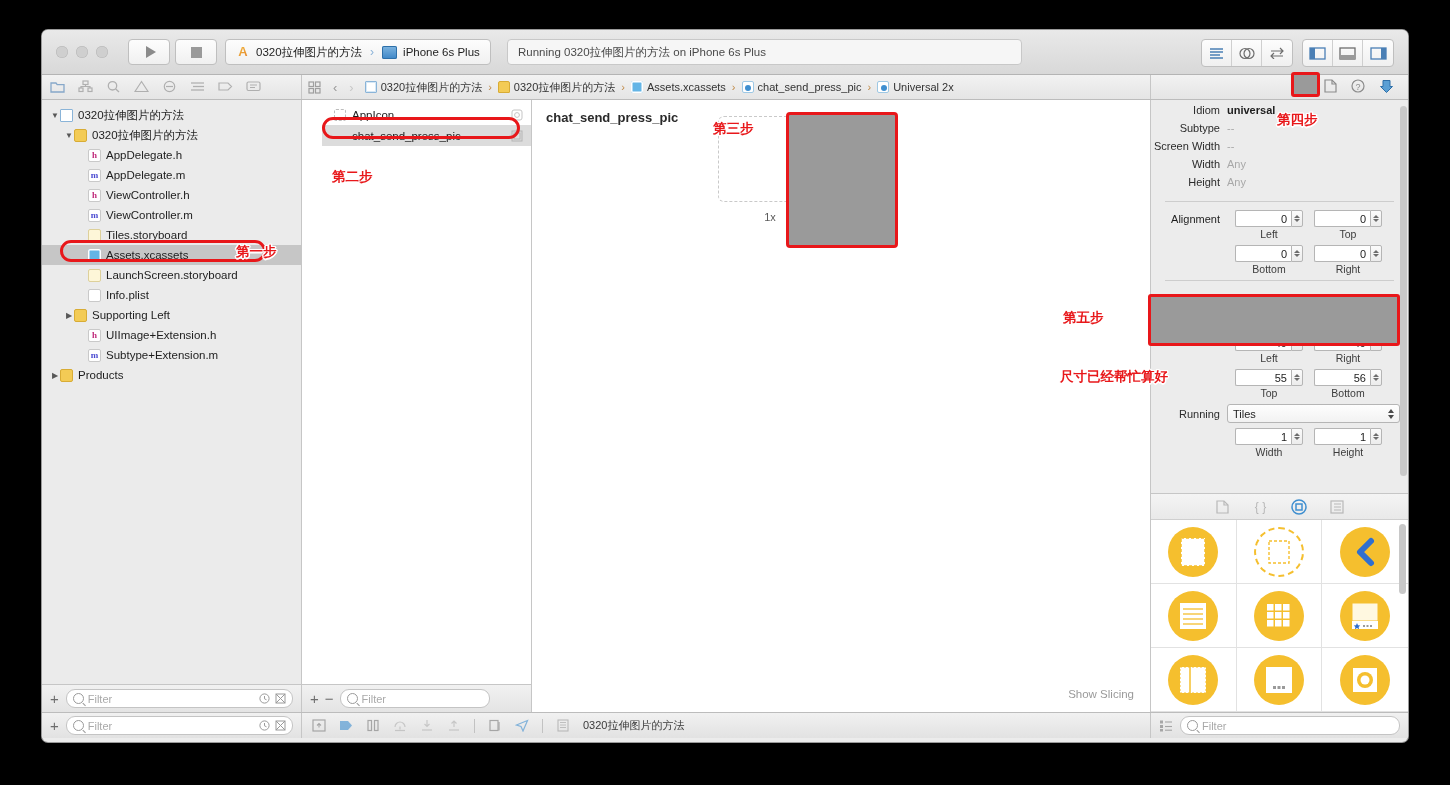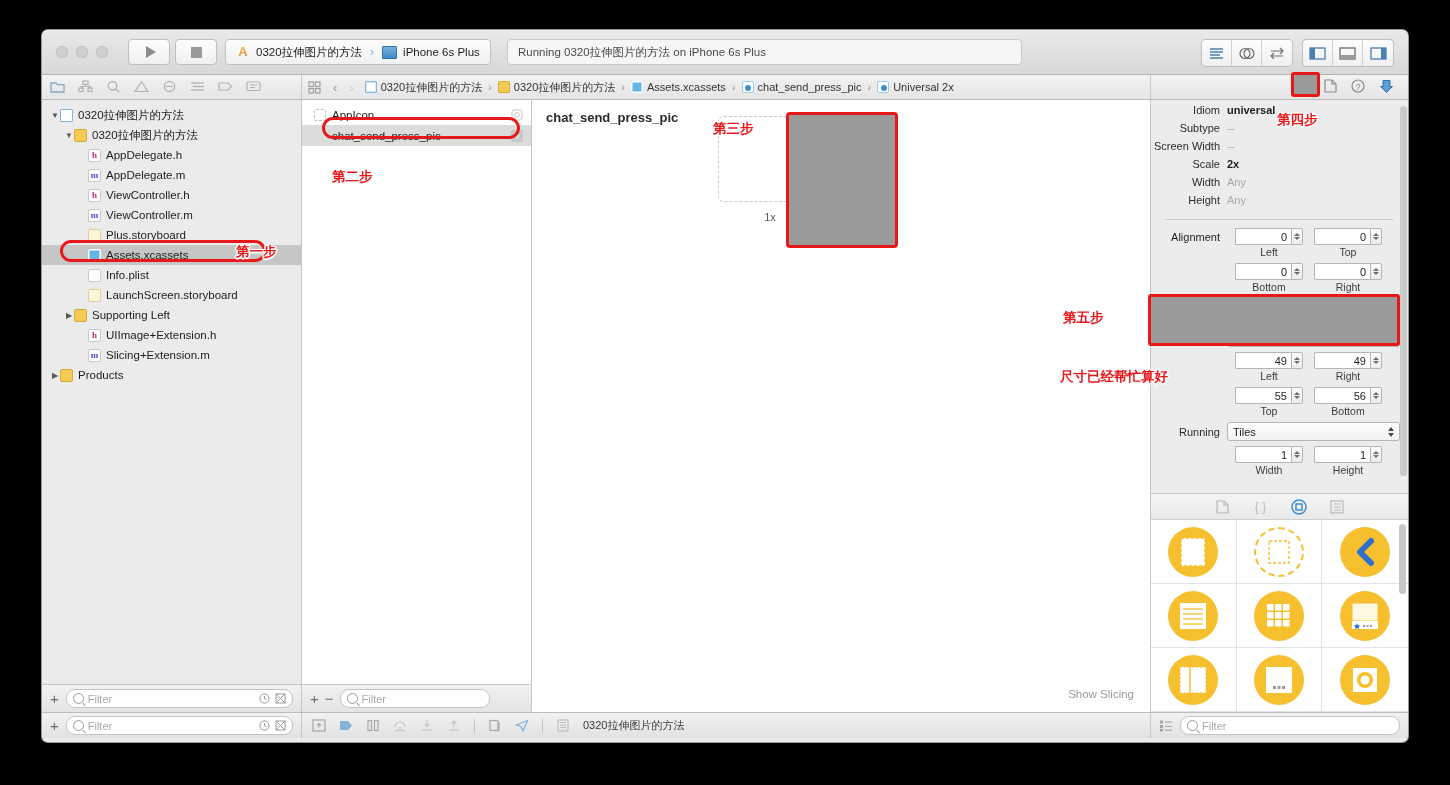--- a/index.html
+++ b/index.html
@@ -399,51 +399,51 @@
             <span>ViewController.h</span>
           </div>
           <div class="row" style="padding-left: 36px;">
             <span class="disc"></span>
             <span class="fi m">m</span>
             <span>ViewController.m</span>
           </div>
           <div class="row" style="padding-left: 36px;">
             <span class="disc"></span>
             <span class="fi sb"></span>
-            <span>Plus.storyboard</span>
+            <span>Tiles.storyboard</span>
           </div>
           <div class="row sel" style="padding-left: 36px;">
             <span class="disc"></span>
             <span class="fi xca"></span>
             <span>Assets.xcassets</span>
           </div>
           <div class="row" style="padding-left: 36px;">
             <span class="disc"></span>
+            <span class="fi sb"></span>
+            <span>LaunchScreen.storyboard</span>
+          </div>
+          <div class="row" style="padding-left: 36px;">
+            <span class="disc"></span>
             <span class="fi plist"></span>
             <span>Info.plist</span>
-          </div>
-          <div class="row" style="padding-left: 36px;">
-            <span class="disc"></span>
-            <span class="fi sb"></span>
-            <span>LaunchScreen.storyboard</span>
           </div>
           <div class="row" style="padding-left: 22px;">
             <span class="disc">▶</span>
             <span class="fi folder"></span>
             <span>Supporting Left</span>
           </div>
           <div class="row" style="padding-left: 36px;">
             <span class="disc"></span>
             <span class="fi h">h</span>
             <span>UIImage+Extension.h</span>
           </div>
           <div class="row" style="padding-left: 36px;">
             <span class="disc"></span>
             <span class="fi m">m</span>
-            <span>Slicing+Extension.m</span>
+            <span>Subtype+Extension.m</span>
           </div>
           <div class="row" style="padding-left: 8px;">
             <span class="disc">▶</span>
             <span class="fi folder"></span>
             <span>Products</span>
           </div>
         </div>
       <div class="nav-filter">
         <span class="plus">+</span>
         <div class="filterbox">
@@ -457,21 +457,21 @@
             <svg width="11" height="11" viewBox="0 0 11 11">
                 <rect x="1" y="1" width="9" height="9" fill="none" stroke="#9a9a9a" stroke-width="1"></rect>
                 <path d="M1 1l9 9M10 1l-9 9" stroke="#9a9a9a" stroke-width="1"></path>
               </svg>
           </span>
         </div>
       </div>
     </div>
 
     <div class="assetlist">
-      <div id="asset-items" style="padding-top:4px;">
+      <div id="asset-items" style="padding-top:4px;margin-left:20px;">
           <div class="alrow">
             <span class="al-ic appicon"></span>
             <span>AppIcon</span>
             <span class="al-right"><svg width="12" height="12" viewBox="0 0 12 12">
                 <rect x="1" y="1" width="10" height="10" rx="2" fill="none" stroke="#8c8c8c" stroke-width="1"></rect>
                 <circle cx="6" cy="6" r="2.4" fill="none" stroke="#8c8c8c" stroke-width="1"></circle>
               </svg></span>
           </div>
           <div class="alrow sel">
             <span class="al-ic imageset"></span>
@@ -528,24 +528,20 @@
               <span class="ilabel">Idiom</span>
               <span class="ival">universal</span>
             </div>
             <div class="irow">
               <span class="ilabel">Subtype</span>
               <span class="ival dim">--</span>
             </div>
             <div class="irow">
               <span class="ilabel">Screen Width</span>
               <span class="ival dim">--</span>
-            </div>
-            <div class="irow">
-              <span class="ilabel">Scale</span>
-              <span class="ival">2x</span>
             </div>
             <div class="irow">
               <span class="ilabel">Width</span>
               <span class="ival dim">Any</span>
             </div>
             <div class="irow">
               <span class="ilabel">Height</span>
               <span class="ival dim">Any</span>
             </div>
           </div>

